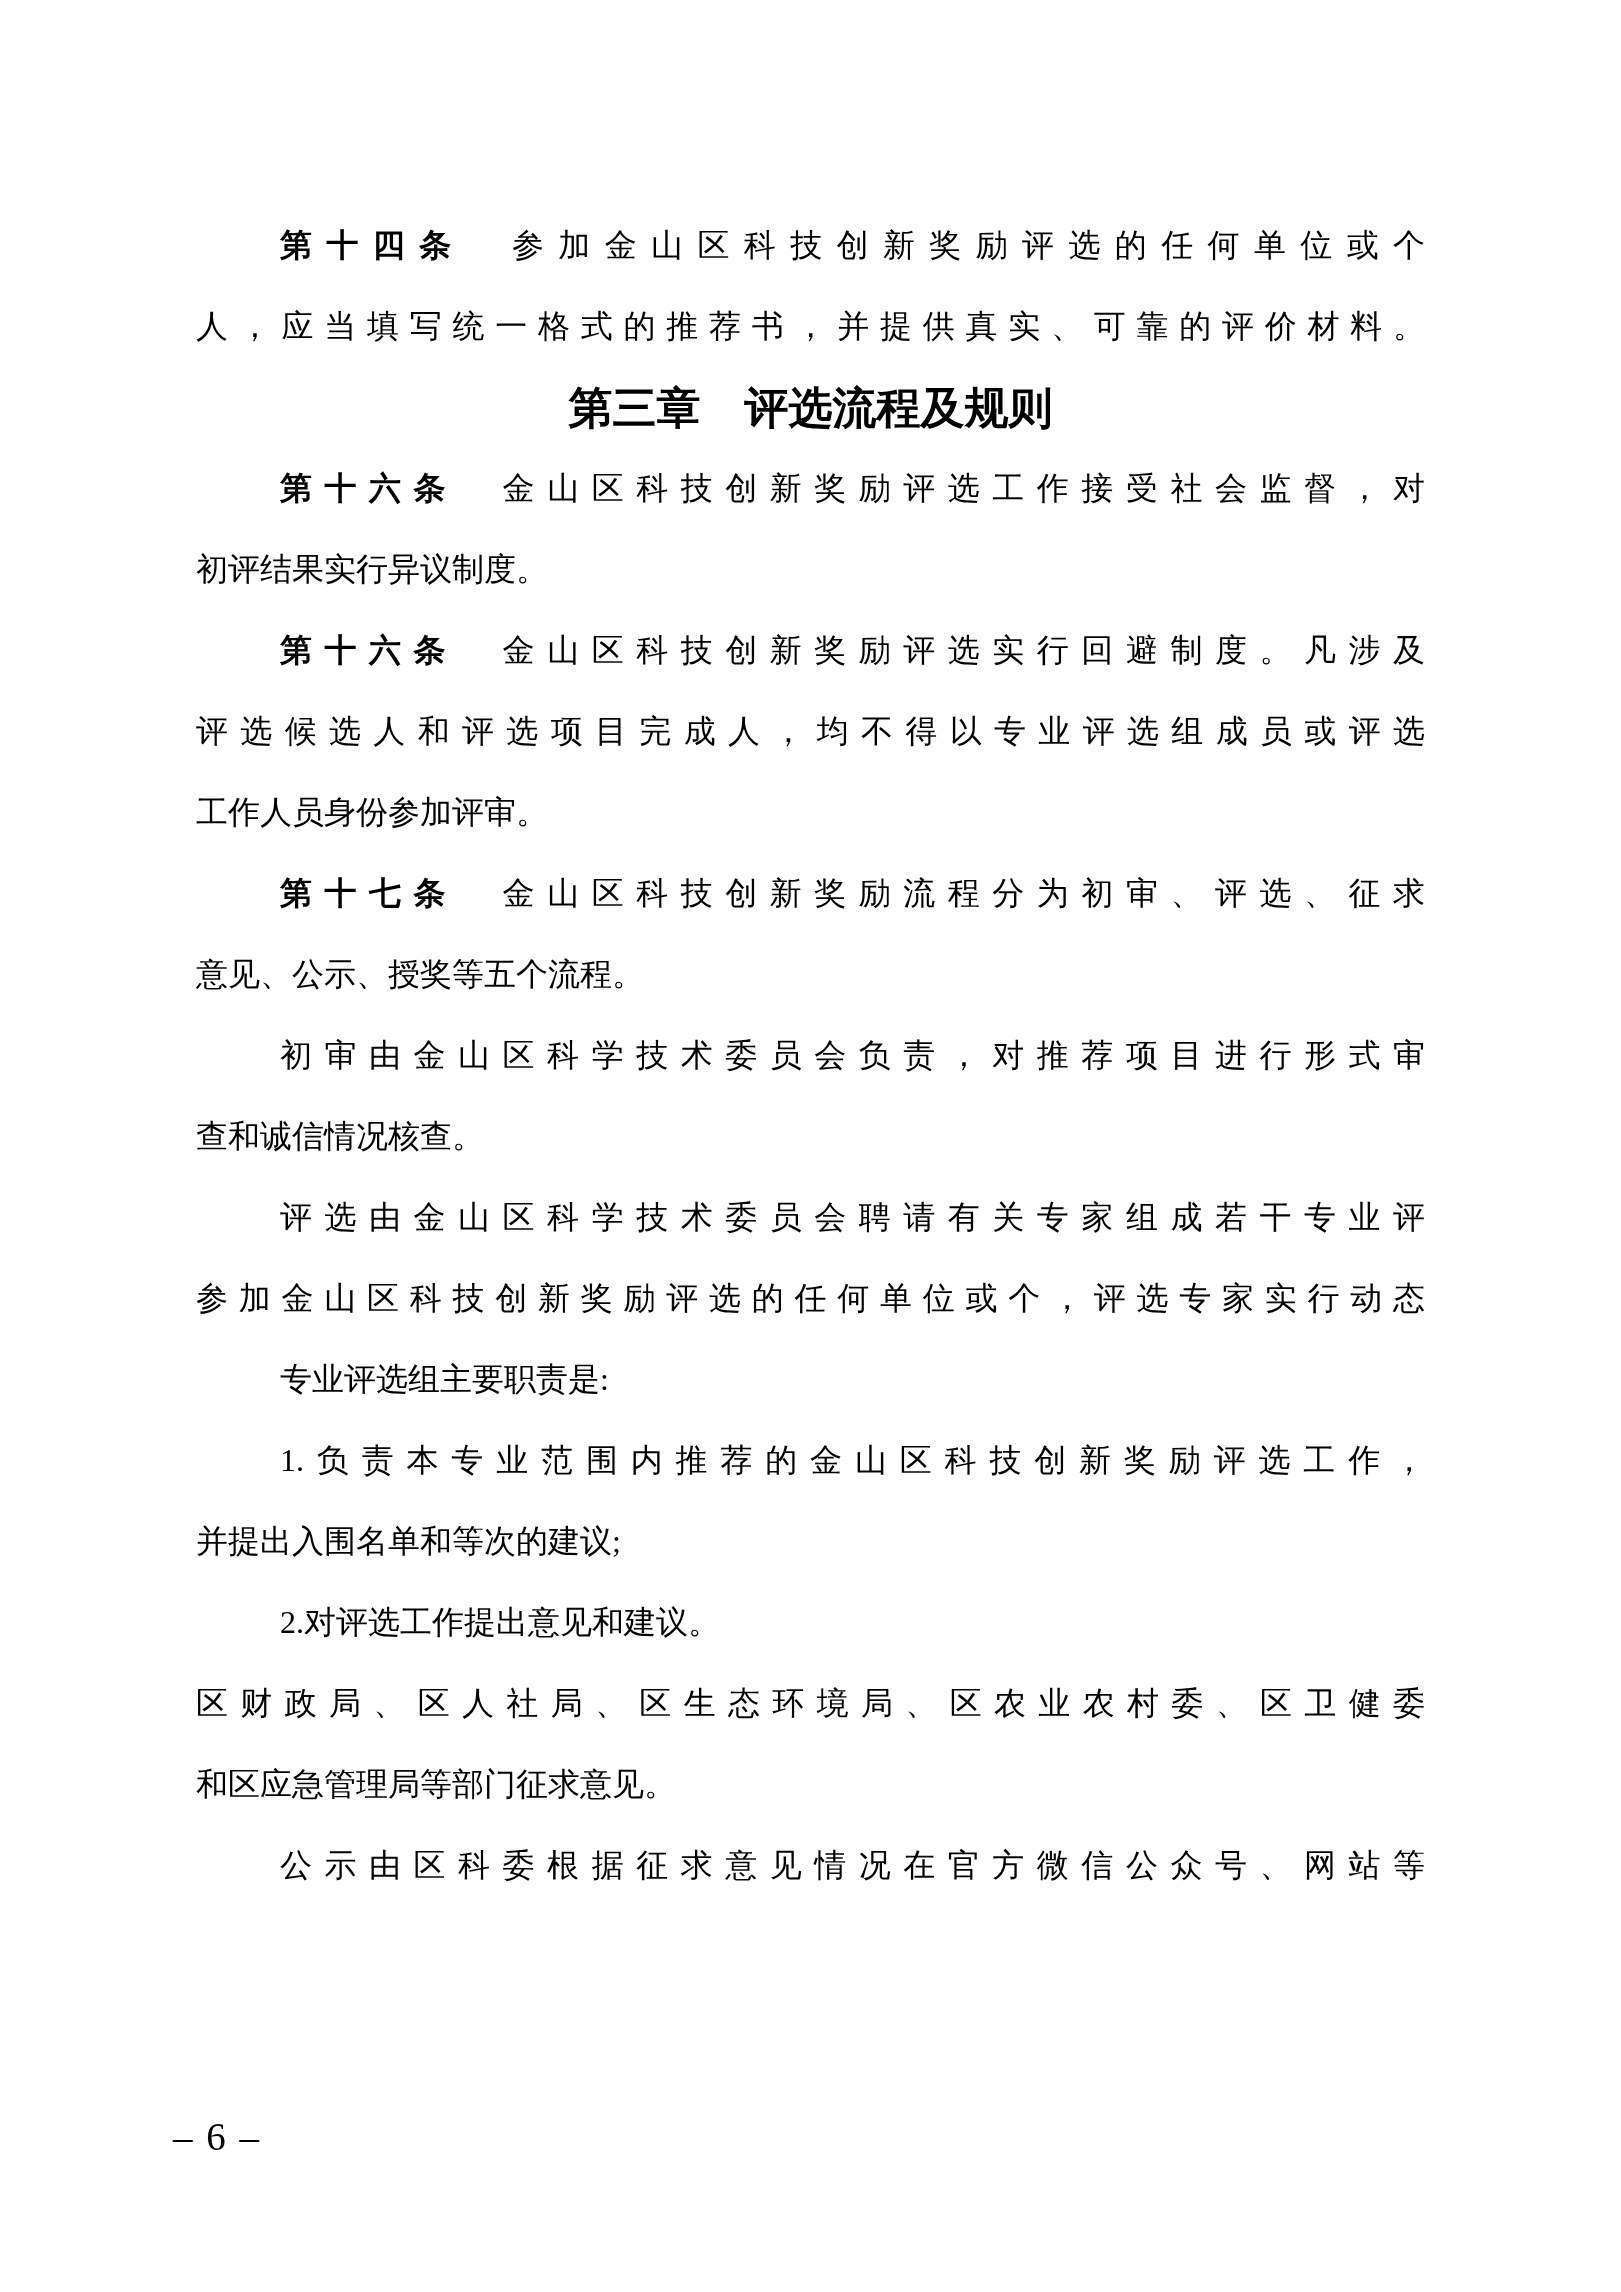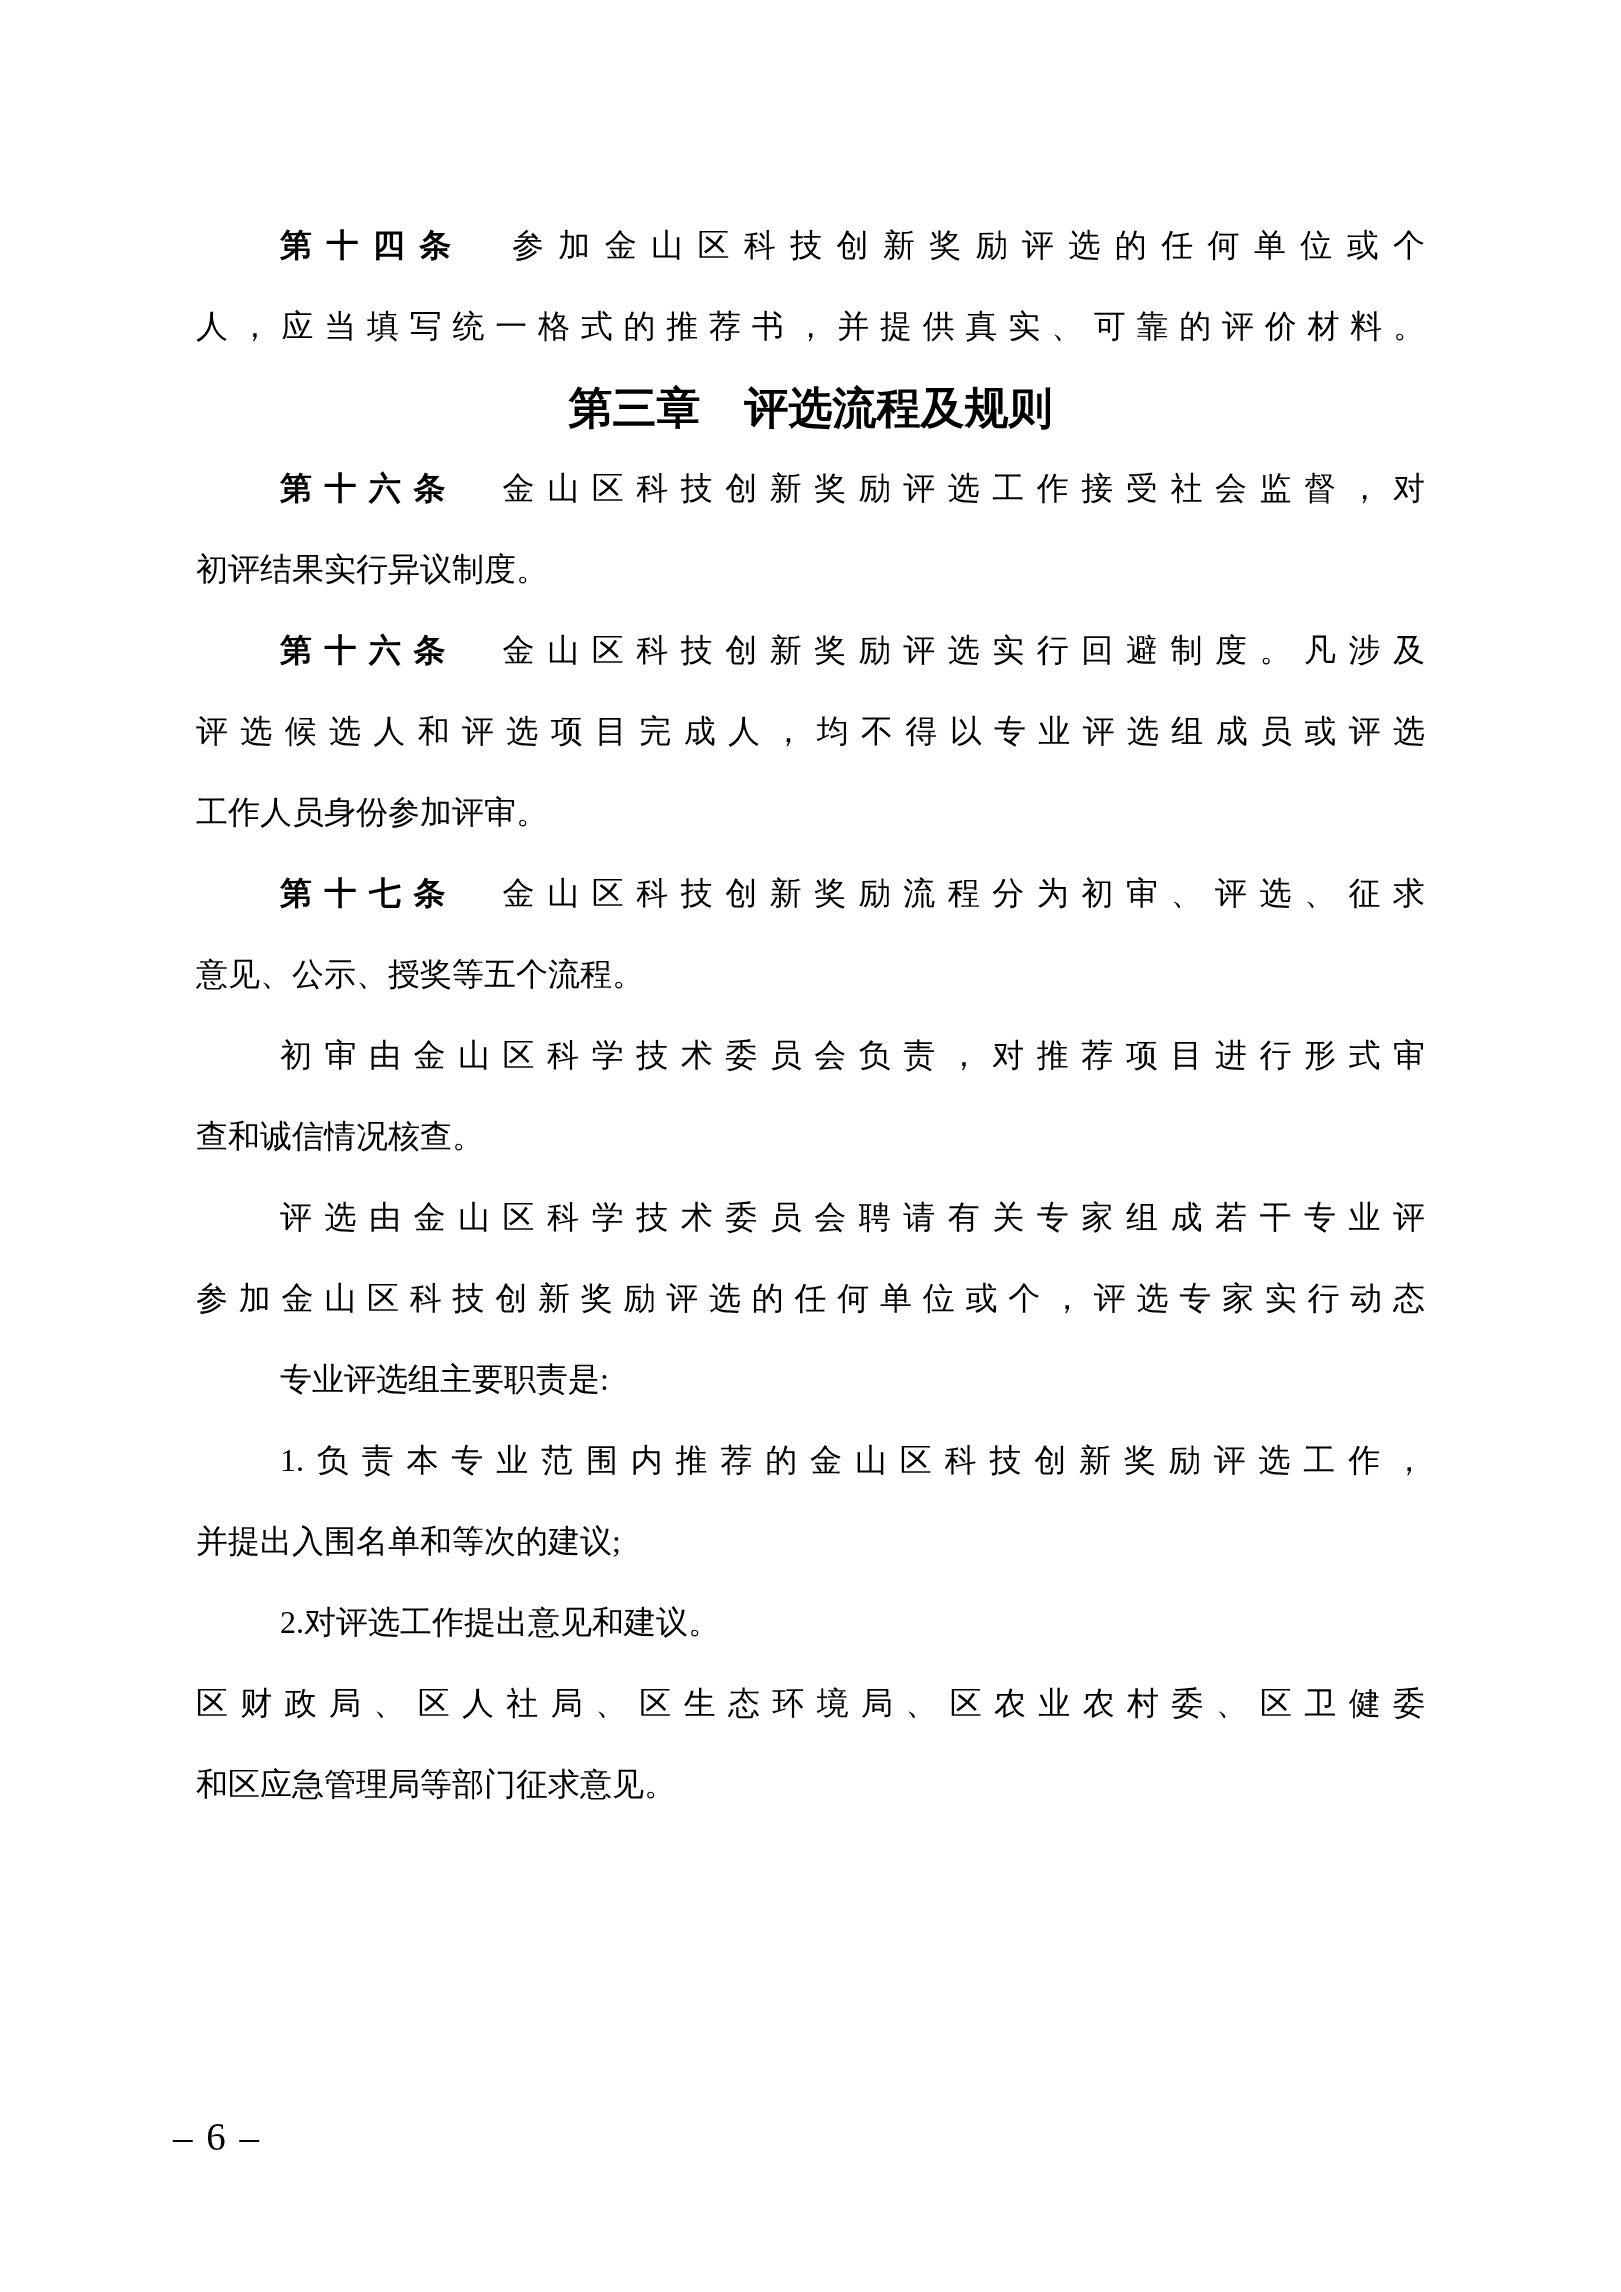--- a/index.html
+++ b/index.html
@@ -76,16 +76,17 @@
       <div class="line indent fill">初审由金山区科学技术委员会负责，对推荐项目进行形式审</div>
       <div class="line">查和诚信情况核查。</div>
       <div class="line indent fill">评选由金山区科学技术委员会聘请有关专家组成若干专业评</div>
       <div class="line fill">参加金山区科技创新奖励评选的任何单位或个，评选专家实行动态</div>
       <div class="line indent">专业评选组主要职责是:</div>
       <div class="line indent fill">1.负责本专业范围内推荐的金山区科技创新奖励评选工作，</div>
       <div class="line">并提出入围名单和等次的建议;</div>
       <div class="line indent">2.对评选工作提出意见和建议。</div>
       <div class="line fill">区财政局、区人社局、区生态环境局、区农业农村委、区卫健委</div>
       <div class="line">和区应急管理局等部门征求意见。</div>
+      <div class="line indent fill">公示由区科委根据征求意见情况在官方微信公众号、网站等</div>
     </div>
   <div class="footer-page-number">– 6 –</div>
 </div>
 
 
 </body></html>

